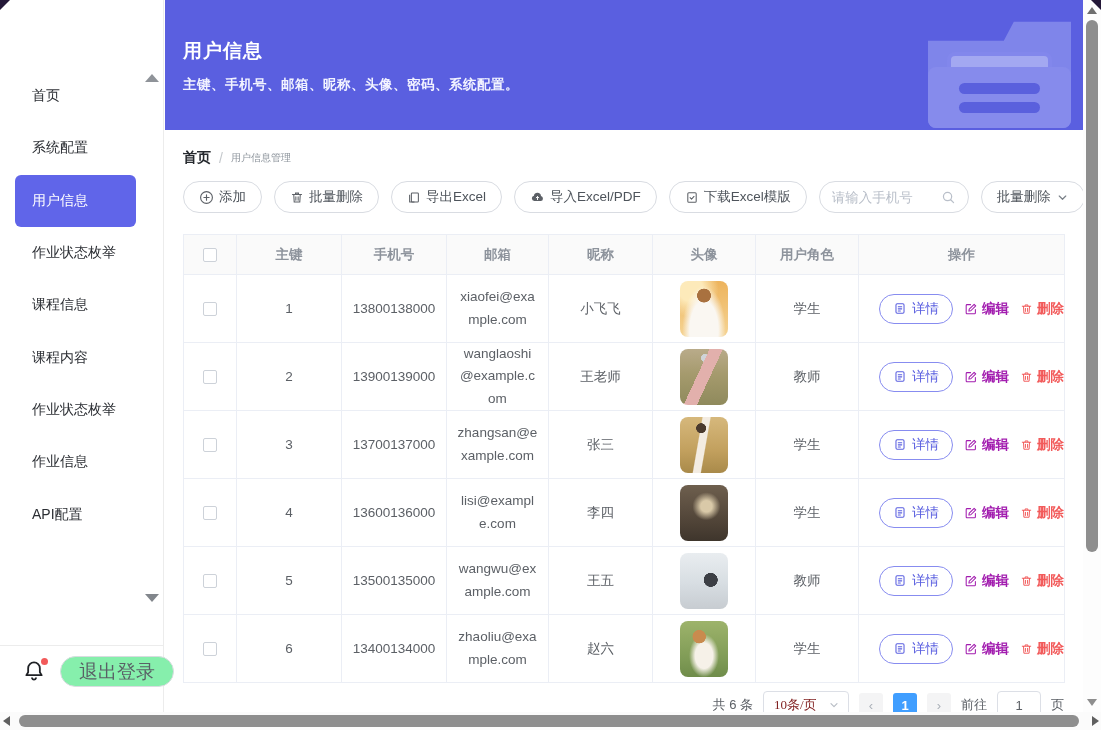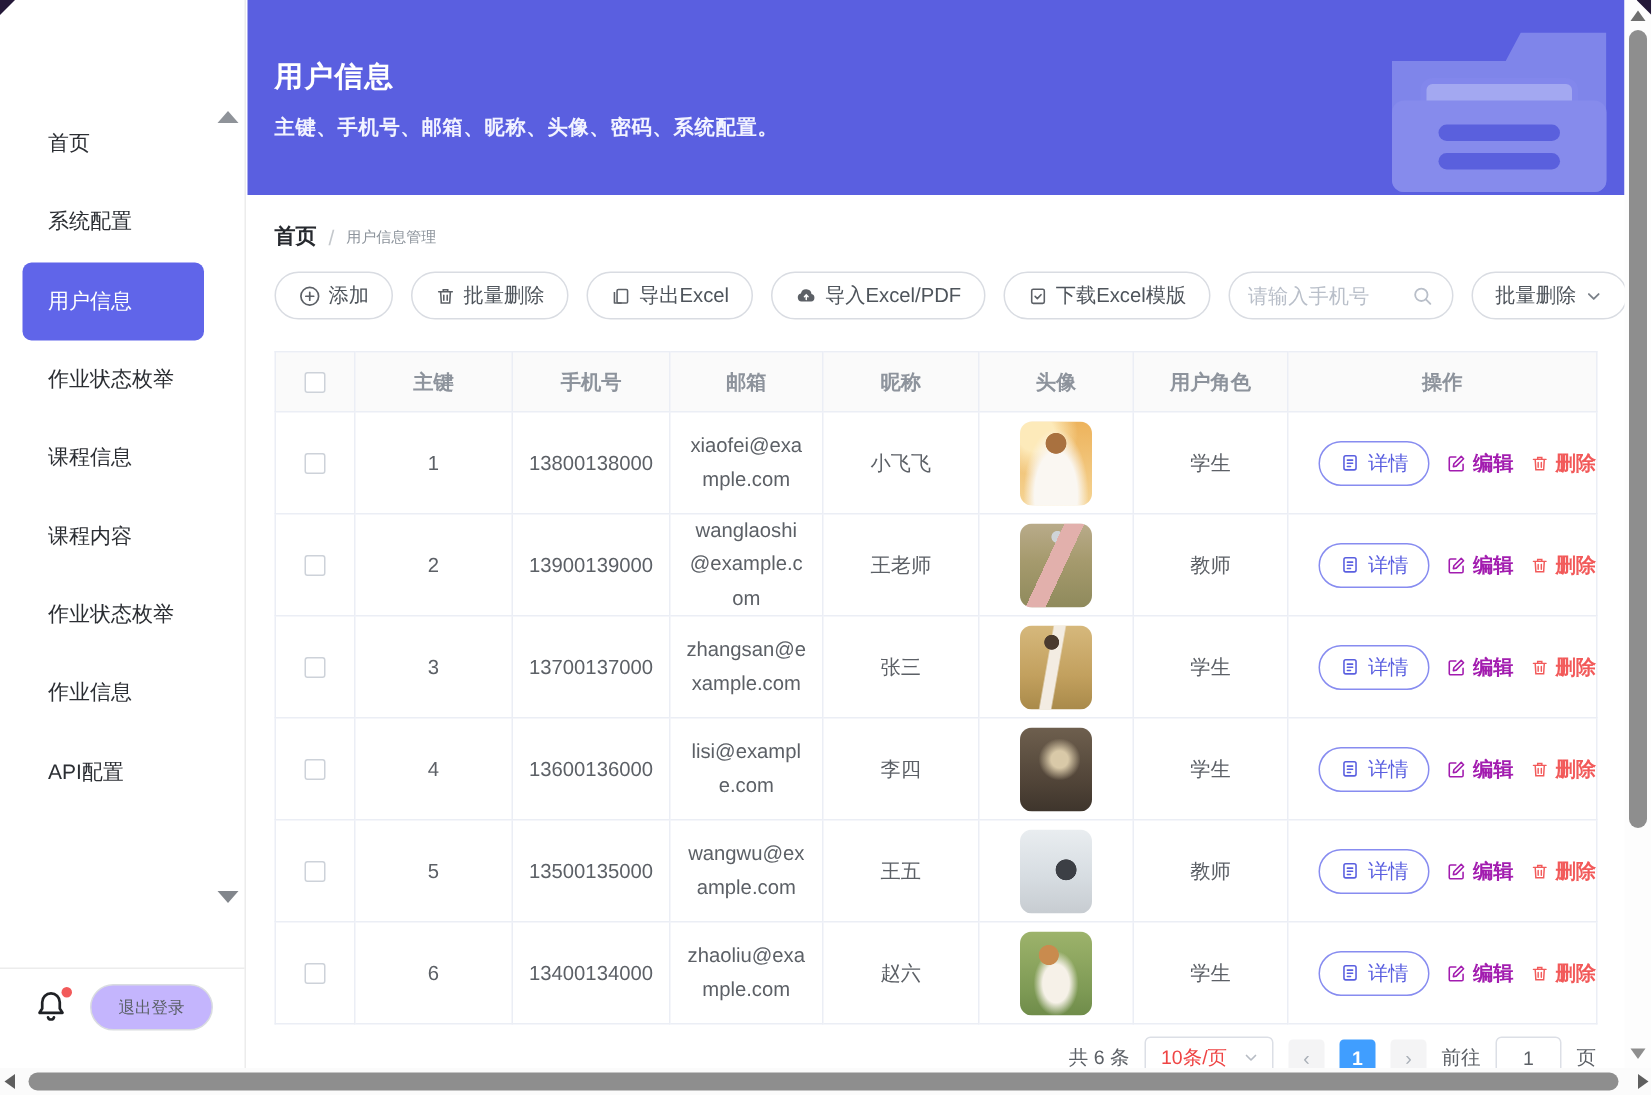--- a/index.html
+++ b/index.html
@@ -17,21 +17,21 @@
   .menu { position:absolute; top:70px; left:0; width:100%; }
   .menu-item { position:relative; margin-left:15px; width:121px; height:52.3px; display:flex; align-items:center; padding-left:17px; font-size:14px; color:#2b2e33; border-radius:6px; cursor:pointer; white-space:nowrap; }
   .menu-item.active { background:#6065e9; color:#fff; }
   .scroll-tri { position:absolute; left:145px; width:0; height:0; border-left:7px solid transparent; border-right:7px solid transparent; }
   .tri-up { top:74px; border-bottom:8px solid #8f9399; }
   .tri-down { top:594px; border-top:8px solid #82868c; }
   .sidebar-footer { position:absolute; left:0; right:0; top:645px; height:67px; border-top:1px solid #ececec; }
   .bell-wrap { position:absolute; left:22px; top:12px; width:26px; height:28px; cursor:pointer; }
   .bell-wrap svg { color:#1f2125; }
   .bell-dot { position:absolute; right:0; top:0; width:7px; height:7px; border-radius:50%; background:#f25a5a; }
-  .logout-btn { position:absolute; left:60px; top:10px; height:31px; padding:0 18px; border:1px solid #d9dce0; border-radius:16px; background:#c4b5fd; font-size:11px; color:#5a6066; display:flex; align-items:center; cursor:pointer; font-family:inherit; white-space:nowrap; }
+  .logout-btn { position:absolute; left:60px; top:10px; height:31px; padding:0 18px; border:1px solid #d9dce0; border-radius:16px; background:#86efac; font-size:19px; color:#5a6066; display:flex; align-items:center; cursor:pointer; font-family:inherit; white-space:nowrap; }
 
   
   .banner { position:absolute; left:165px; top:0; width:918px; height:130px; background:#5a5fe0; }
   .banner-title { position:absolute; left:18px; top:38px; font-size:19px; font-weight:700; color:#fff; letter-spacing:1px; }
   .banner-sub { position:absolute; left:18px; top:76px; font-size:13.5px; font-weight:700; color:#f2f3ff; letter-spacing:0.5px; }
   .folder { position:absolute; right:12px; top:10px; width:143px; height:118px; }
   .folder-back { position:absolute; left:0; top:0; width:100%; height:100%; background:#7f85ea; border-radius:8px; clip-path:polygon(0 26%, 53% 26%, 60% 10%, 100% 10%, 100% 100%, 0 100%); }
   .folder-paper { position:absolute; left:13%; top:36%; width:74%; height:26%; background:#a3a8f1; border:4px solid #8287ec; border-radius:8px; }
   .folder-front { position:absolute; left:0; top:48%; width:100%; height:52%; background:#868bec; border-radius:8px; }
   .folder-line { position:absolute; left:22%; width:56%; height:11px; border-radius:6px; background:#5a60dd; }
@@ -86,21 +86,21 @@
       radial-gradient(ellipse at 50% 62%, #f6f1e8 0 26%, transparent 44%),
       linear-gradient(180deg,#9db36b,#7e9a55 70%,#6f8c4a); }
   .actions { display:flex; align-items:center; justify-content:flex-end; gap:11px; }
   .detail-btn { height:30px; border:1px solid #878cf0; border-radius:15px; background:#fff; color:#5a5fe0; font-size:13.5px; display:flex; align-items:center; gap:5px; padding:0 13px; cursor:pointer; font-family:inherit; white-space:nowrap; }
   .link-btn { border:none; background:none; font-size:13.5px; font-weight:600; display:flex; align-items:center; gap:4px; cursor:pointer; font-family:inherit; white-space:nowrap; }
   .link-btn.edit { color:#a21caf; }
   .link-btn.del { color:#f25a5a; }
 
   
   .pagination { position:absolute; right:19px; top:561px; display:flex; align-items:center; gap:10px; font-size:13px; color:#5c6066; white-space:nowrap; }
-  .pg-select { width:86px; height:28px; border:1px solid #dcdfe6; border-radius:4px; display:flex; align-items:center; justify-content:space-between; padding:0 8px 0 10px; color:#ef4444; cursor:pointer; background:#fff; }
+  .pg-select { width:86px; height:28px; border:1px solid #dcdfe6; border-radius:4px; display:flex; align-items:center; justify-content:space-between; padding:0 8px 0 10px; color:#7f1d1d; cursor:pointer; background:#fff;font-family:Liberation Serif, serif; }
   .pg-select svg { color:#b7bcc4; }
   .pg-btn { width:24px; height:24px; border:none; border-radius:3px; background:#f4f4f5; color:#aab0b8; display:flex; align-items:center; justify-content:center; font-size:13px; cursor:pointer; font-family:inherit; }
   .pg-btn.cur { background:#409eff; color:#fff; font-weight:700; }
   .pg-input { width:44px; height:28px; border:1px solid #dcdfe6; border-radius:4px; text-align:center; font-size:13px; color:#5c6066; outline:none; font-family:inherit; }
 
   
   .vscroll { position:absolute; right:0; top:0; width:18px; height:712px; background:#fdfdfd; z-index:40; }
   .vthumb { position:absolute; left:3px; top:20px; width:12px; height:532px; background:#8e8e8e; border-radius:6px; cursor:pointer; }
   .v-up { position:absolute; left:4px; top:7px; width:0; height:0; border-left:5px solid transparent; border-right:5px solid transparent; border-bottom:7px solid #6f6f6f; }
   .v-down { position:absolute; left:4px; top:699px; width:0; height:0; border-left:5px solid transparent; border-right:5px solid transparent; border-top:7px solid #8e8e8e; }

